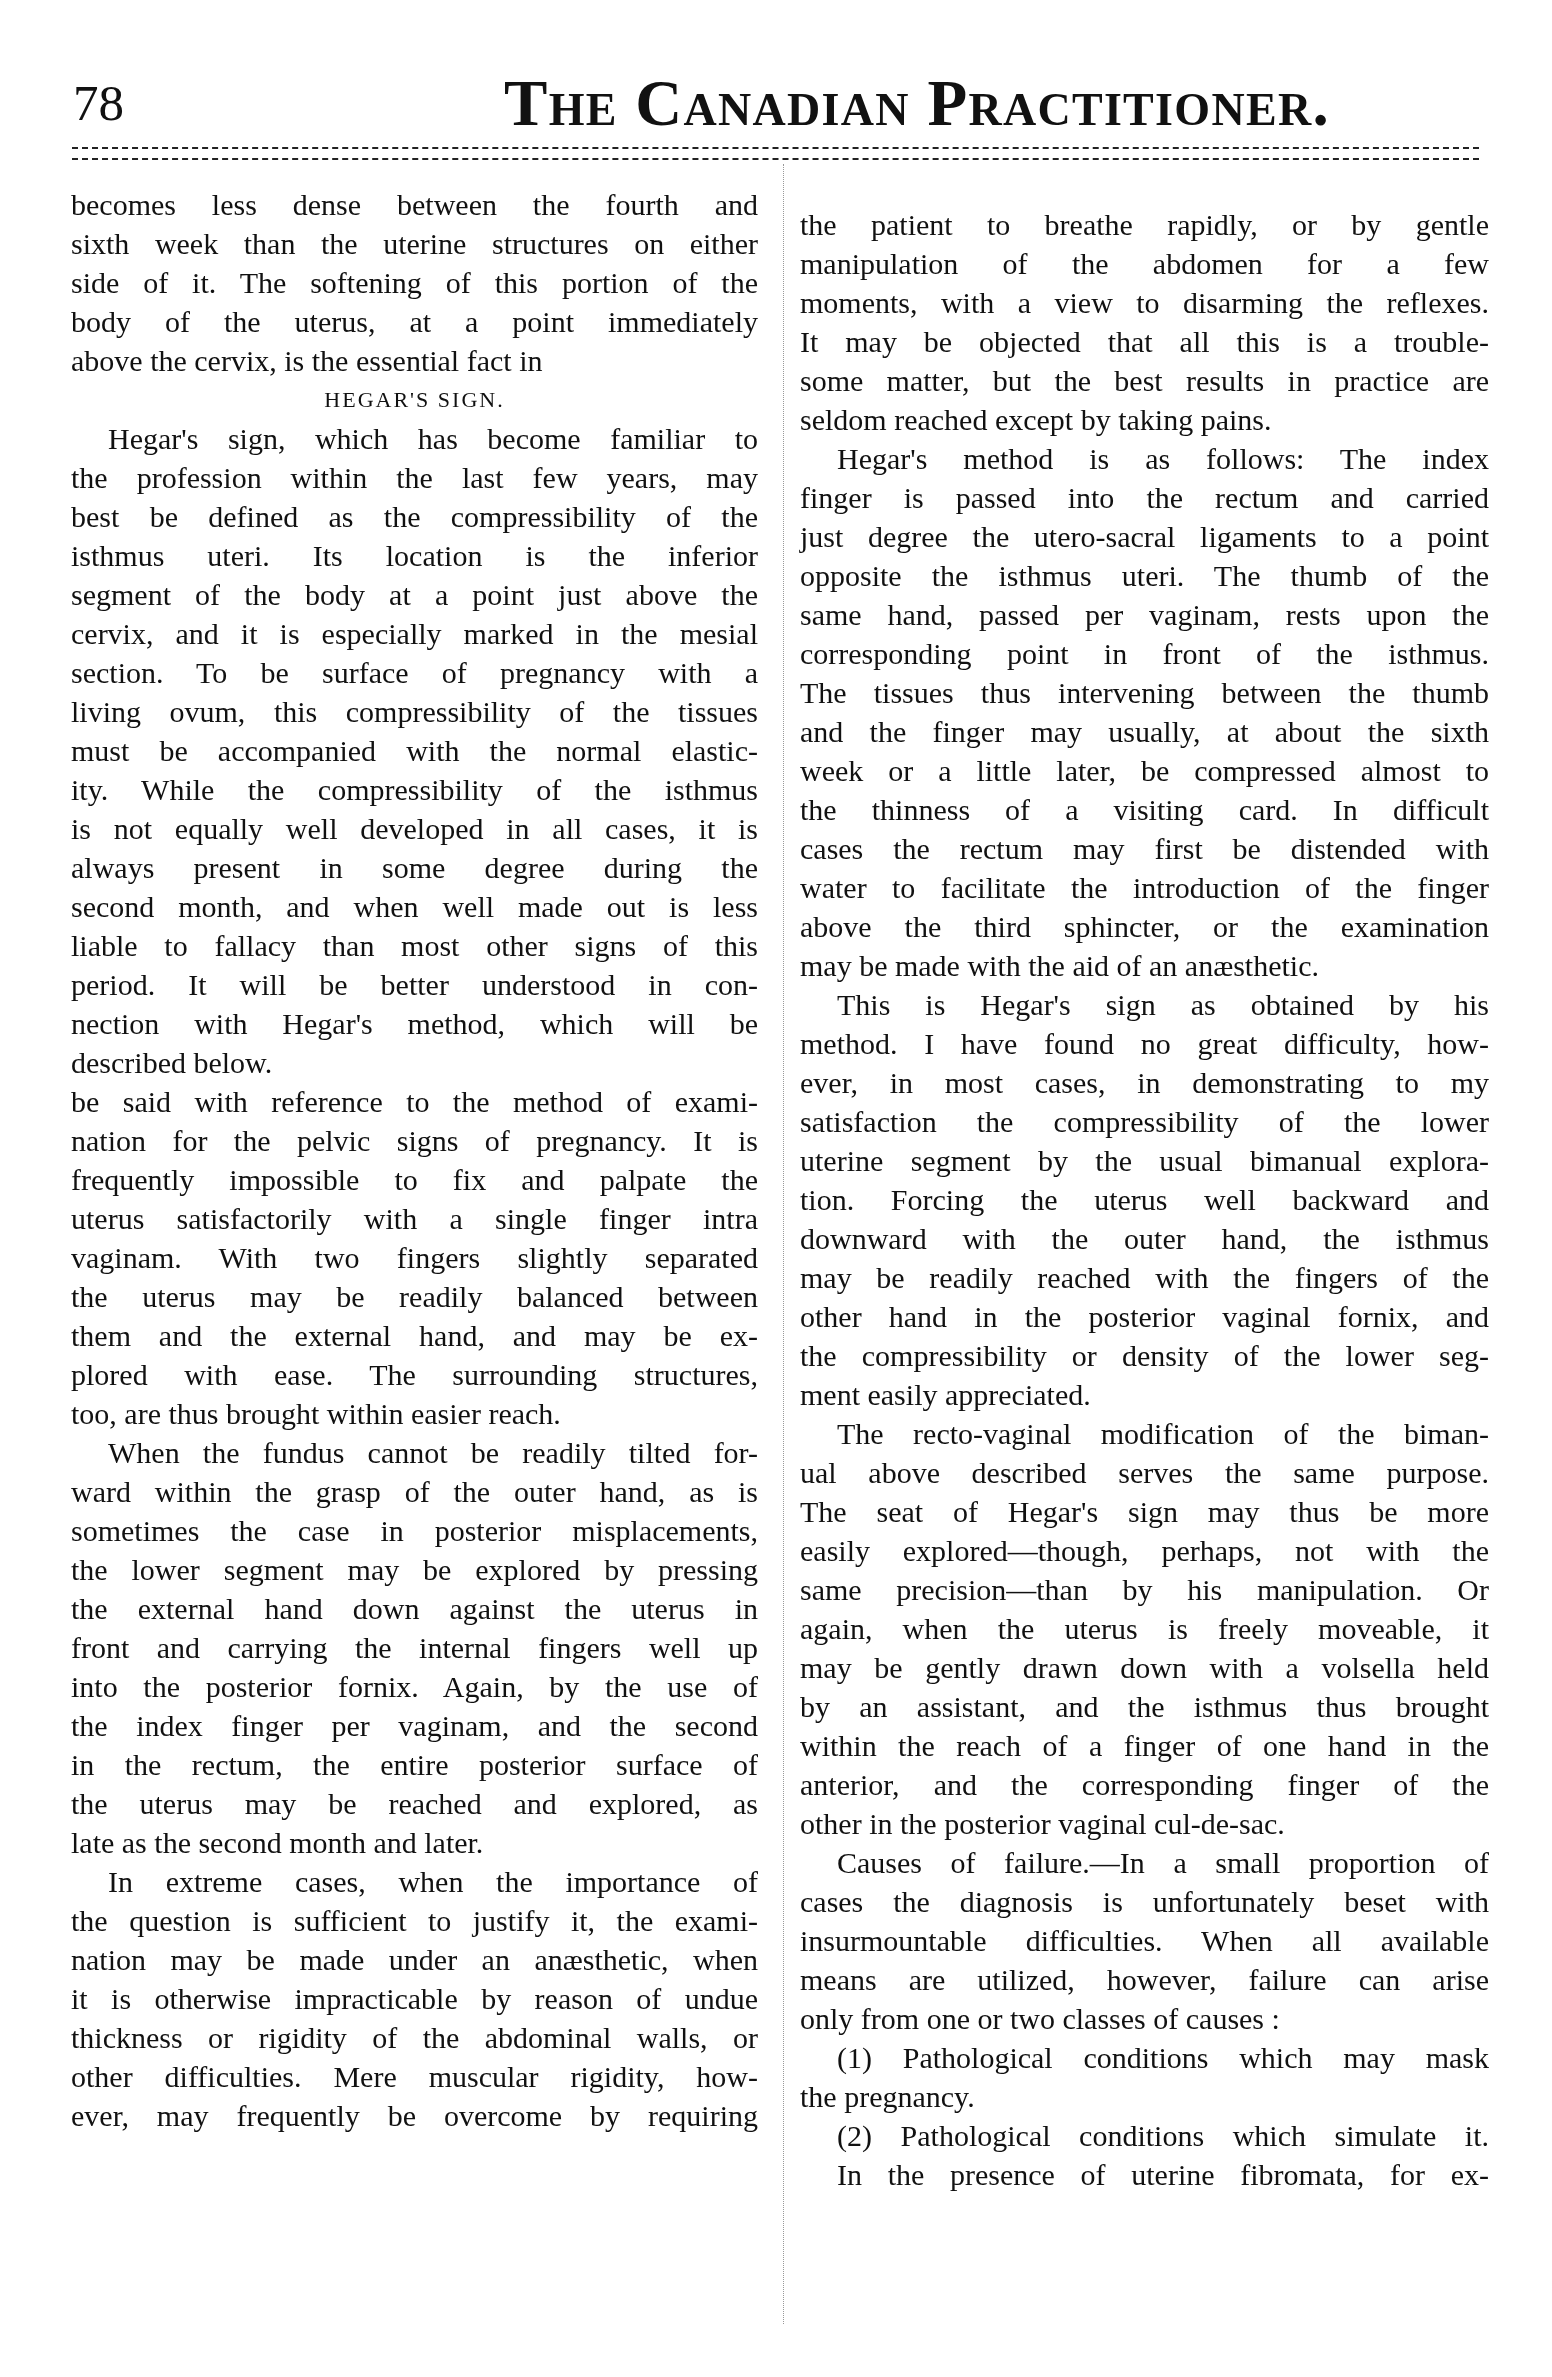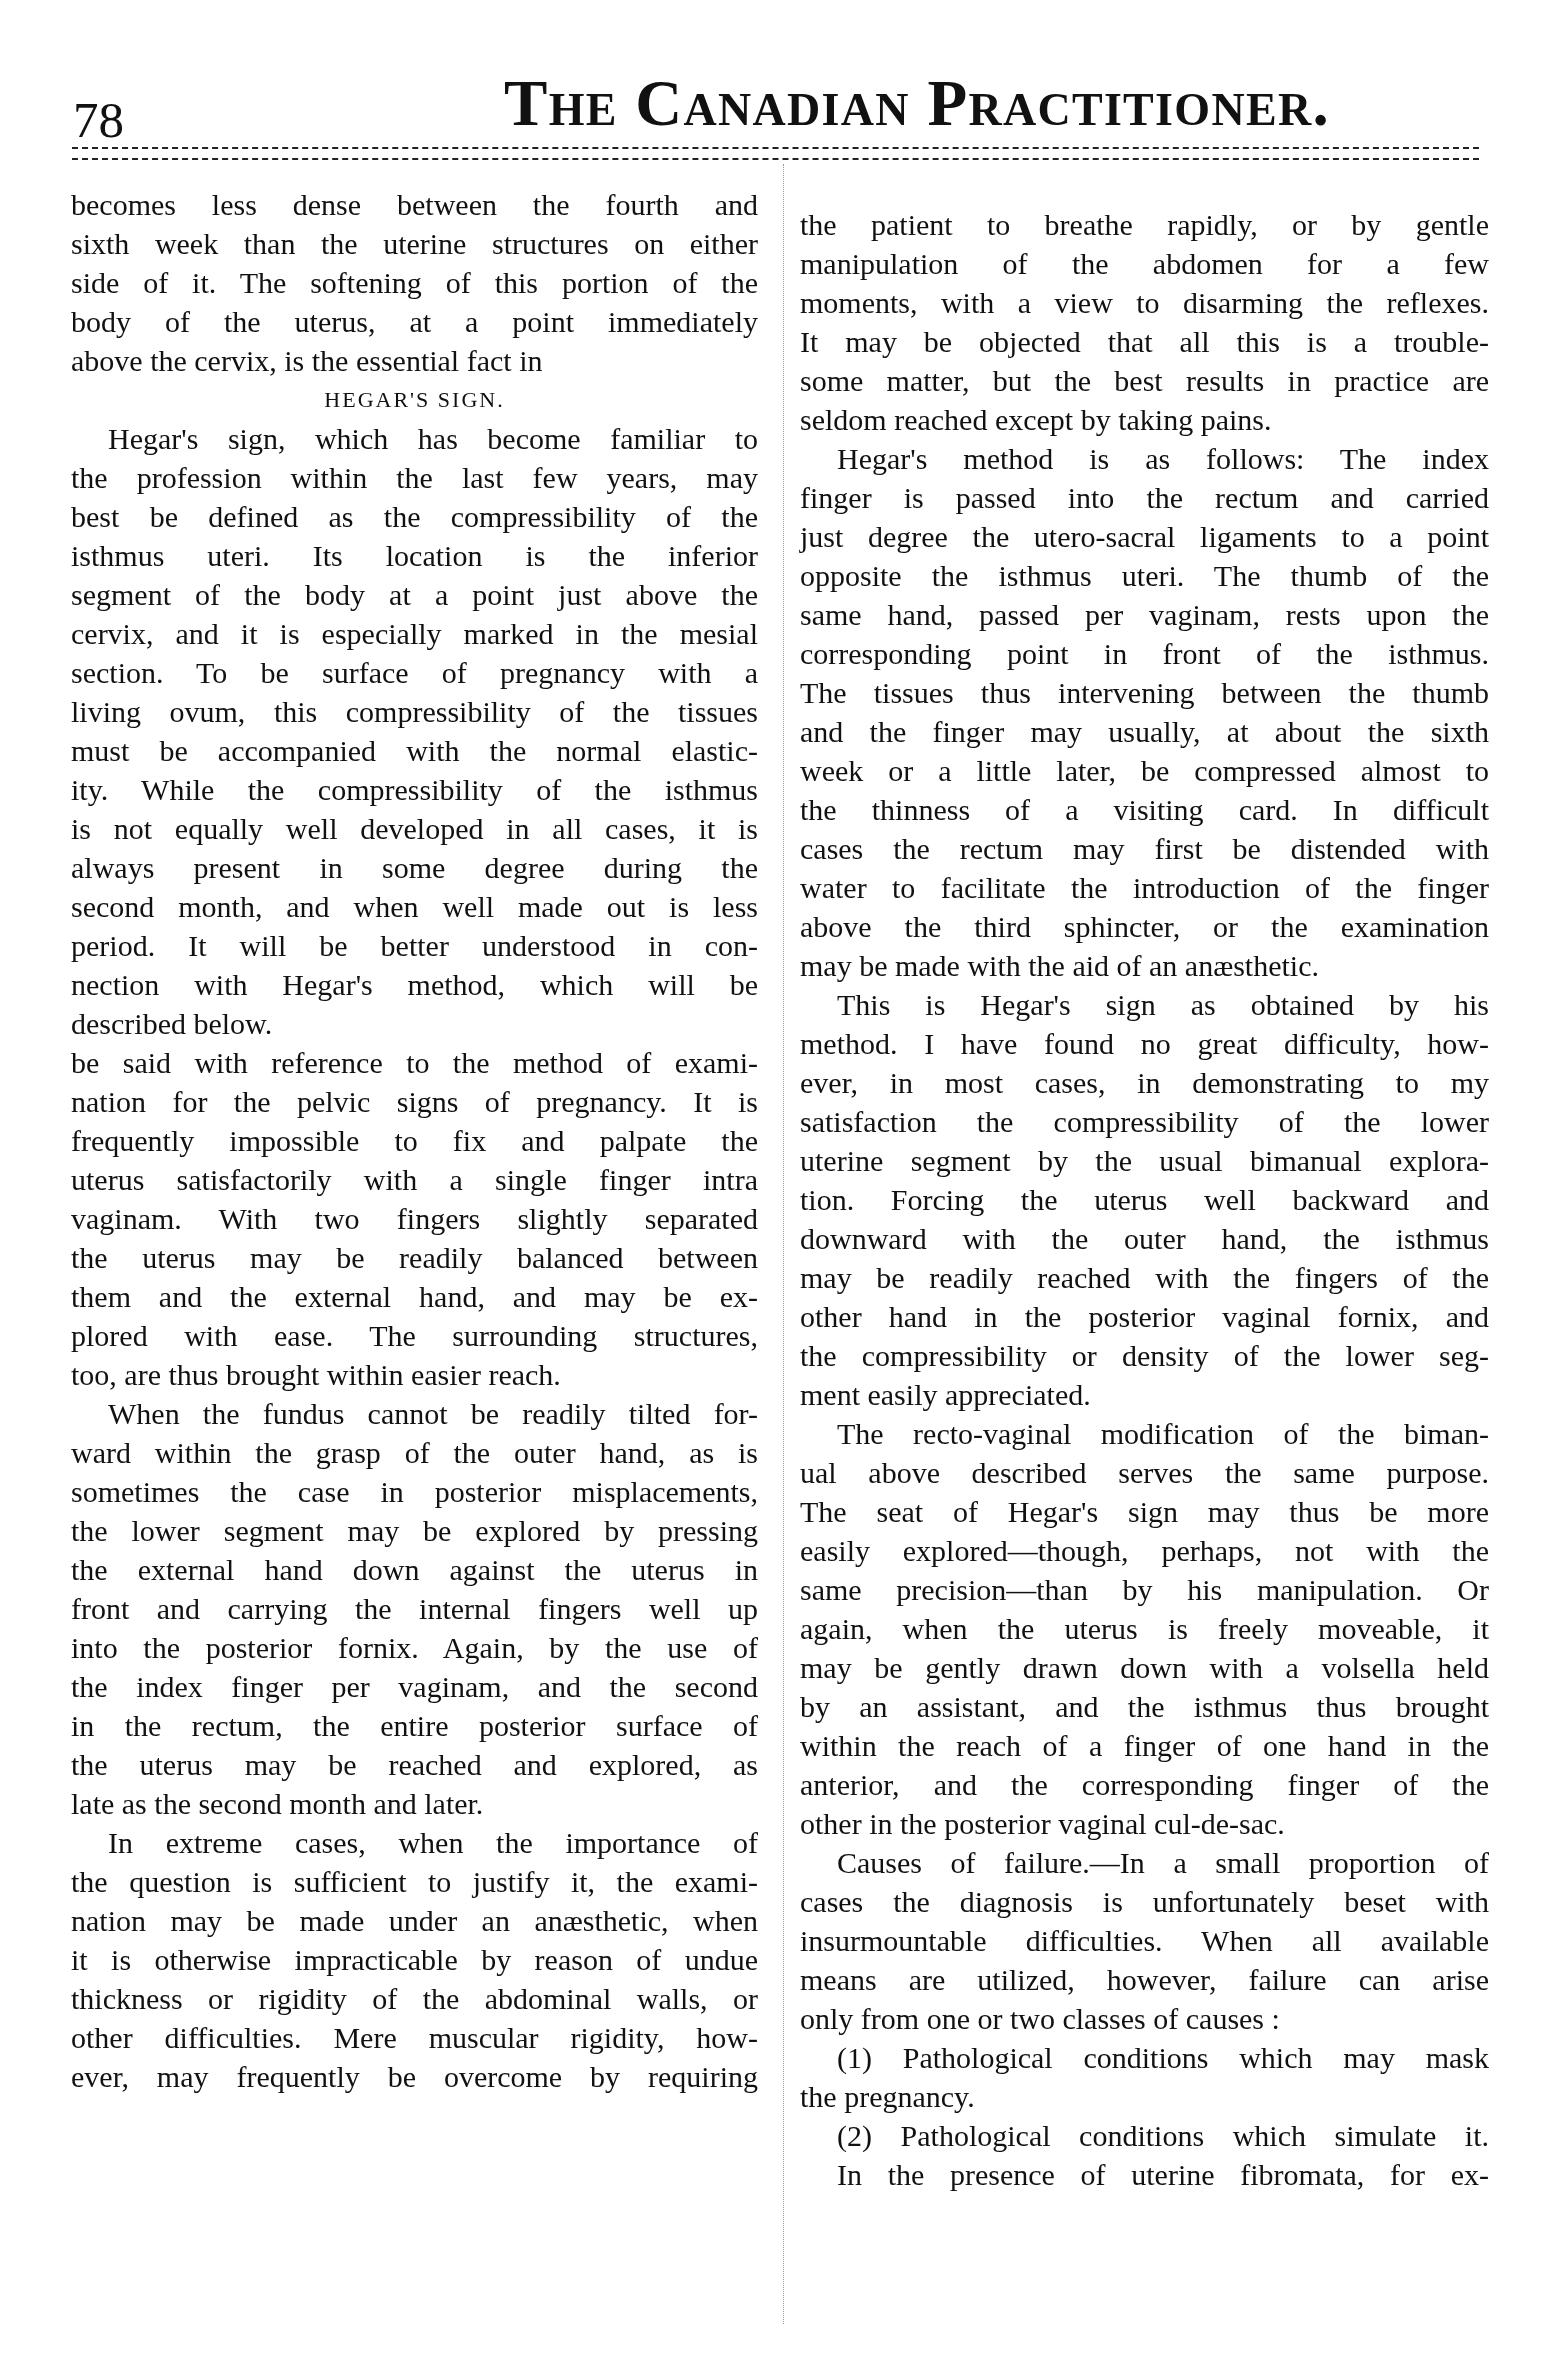--- a/index.html
+++ b/index.html
@@ -1,18 +1,18 @@
 <!DOCTYPE html>
 <html style="font-size:10.5px"><head>
 <meta charset="utf-8">
 <style>
   html, body { margin:0; padding:0; background:#ffffff; }
   body { width:1552px; height:2377px; position:relative; overflow:hidden;
          font-family:"Liberation Serif","DejaVu Serif",serif; color:#111; }
-  .page-number { position:absolute; left:73px; top:77px; font-size:51px; line-height:52px;margin-top:17px; }
+  .page-number { position:absolute; left:73px; top:77px; font-size:51px; line-height:52px; }
   .running-head { position:absolute; left:504px; top:77px; font-size:65px; line-height:52px;
                   font-variant:small-caps; letter-spacing:1.3px;font-weight:bold; }
   .rule { position:absolute; left:72px; width:1407px; height:0; border-top:2px dashed #222; }
   .rule.r1 { top:147px; } .rule.r2 { top:158px; }
   .col { position:absolute; top:185px; width:687px; font-size:30px; line-height:39px; }
   .col.left { left:71px; }
   .col.right { left:800px; width:689px;margin-top:20px; }
   .divider { position:absolute; left:783px; top:164px; width:0; height:2160px;
              border-left:1.3px dotted #999; }
   .ln { display:block; height:39px; white-space:nowrap; text-align:justify; text-align-last:justify; }
@@ -43,20 +43,21 @@
     <div class="ln"><span>isthmus uteri. Its location is the inferior</span></div>
     <div class="ln"><span>segment of the body at a point just above the</span></div>
     <div class="ln"><span>cervix, and it is especially marked in the mesial</span></div>
     <div class="ln"><span>section. To be surface of pregnancy with a</span></div>
     <div class="ln"><span>living ovum, this compressibility of the tissues</span></div>
     <div class="ln"><span>must be accompanied with the normal elastic-</span></div>
     <div class="ln"><span>ity. While the compressibility of the isthmus</span></div>
     <div class="ln"><span>is not equally well developed in all cases, it is</span></div>
     <div class="ln"><span>always present in some degree during the</span></div>
     <div class="ln"><span>second month, and when well made out is less</span></div>
+    <div class="ln"><span>liable to fallacy than most other signs of this</span></div>
     <div class="ln"><span>period. It will be better understood in con-</span></div>
     <div class="ln"><span>nection with Hegar's method, which will be</span></div>
     <div class="ln last"><span>described below.</span></div>
     <div class="ln"><span>be said with reference to the method of exami-</span></div>
     <div class="ln"><span>nation for the pelvic signs of pregnancy. It is</span></div>
     <div class="ln"><span>frequently impossible to fix and palpate the</span></div>
     <div class="ln"><span>uterus satisfactorily with a single finger </span><span class="it">intra</span></div>
     <div class="ln"><span class="it">vaginam</span><span>. With two fingers slightly separated</span></div>
     <div class="ln"><span>the uterus may be readily balanced between</span></div>
     <div class="ln"><span>them and the external hand, and may be ex-</span></div>

